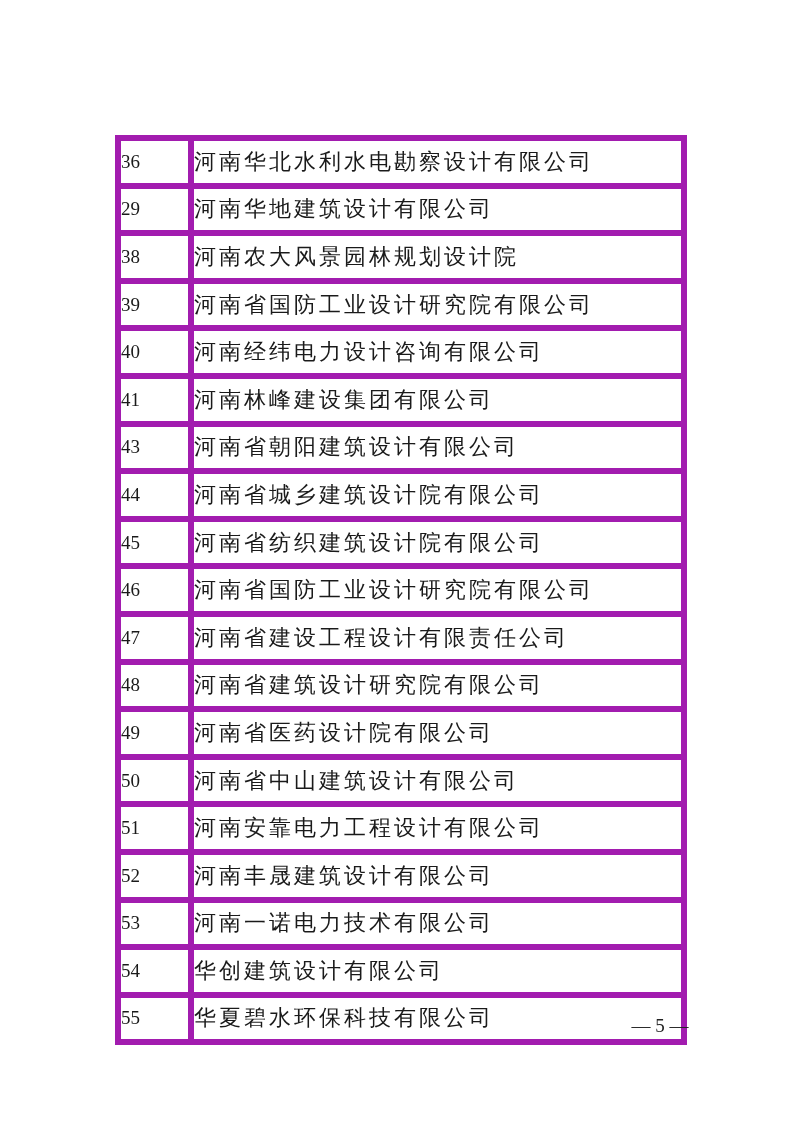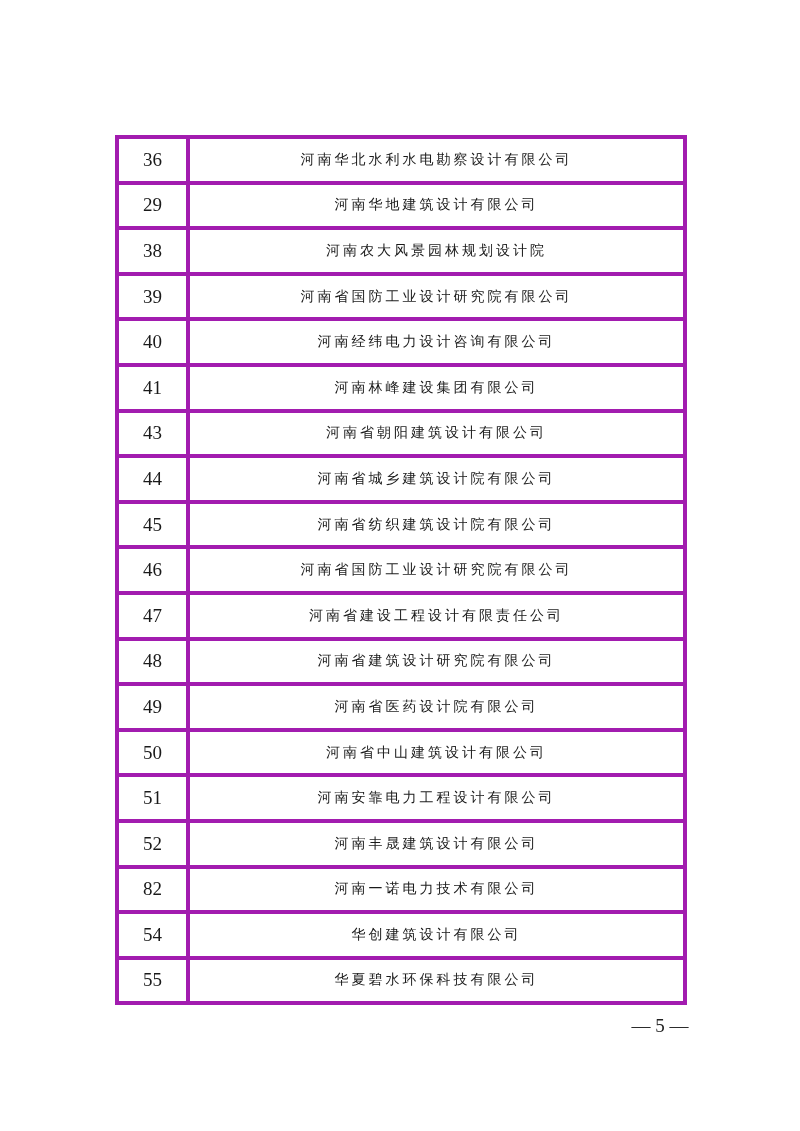--- a/index.html
+++ b/index.html
@@ -9,32 +9,32 @@
       font-family: "DejaVu Serif", "Liberation Serif", serif;
       color: #1a1a1a;
     }
     .page { position: absolute; left: 0; top: 0; width: 800px; height: 1131px; }
     table.list {
       position: absolute; left: 115px; top: 135px;
       width: 572px; border-collapse: collapse;
       table-layout: fixed;
     }
     table.list td {
-      border: 4px solid #a21caf;
+      border: 6px solid #a21caf;
       height: 41.6px; padding: 0;
-      text-align: center; vertical-align: middle;
+      text-align: left; vertical-align: middle;
     }
     td.num {
       width: 67px;
       font-family: "Liberation Serif", "DejaVu Serif", serif;
       font-size: 19px;
     }
     td.name {
       font-family: "DejaVu Sans", "Liberation Sans", sans-serif;
-      font-size: 14px; letter-spacing: 3px;
+      font-size: 22px; letter-spacing: 3px;
     }
     .page-number {
       position: absolute; left: 620px; top: 1015px; width: 80px;
       text-align: center;
       font-family: "Liberation Serif", "DejaVu Serif", serif;
       font-size: 19px; color: #222;
     }
   </style>
 </head>
 <body>
@@ -100,21 +100,21 @@
         </tr>
         <tr>
           <td class="num">51</td>
           <td class="name">河南安靠电力工程设计有限公司</td>
         </tr>
         <tr>
           <td class="num">52</td>
           <td class="name">河南丰晟建筑设计有限公司</td>
         </tr>
         <tr>
-          <td class="num">82</td>
+          <td class="num">53</td>
           <td class="name">河南一诺电力技术有限公司</td>
         </tr>
         <tr>
           <td class="num">54</td>
           <td class="name">华创建筑设计有限公司</td>
         </tr>
         <tr>
           <td class="num">55</td>
           <td class="name">华夏碧水环保科技有限公司</td>
         </tr>

